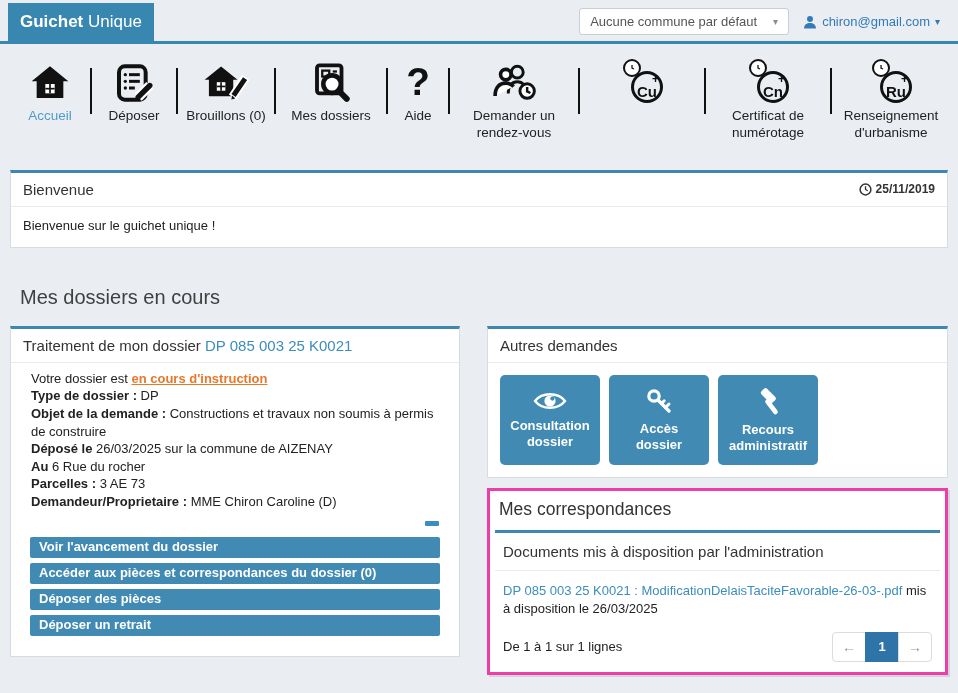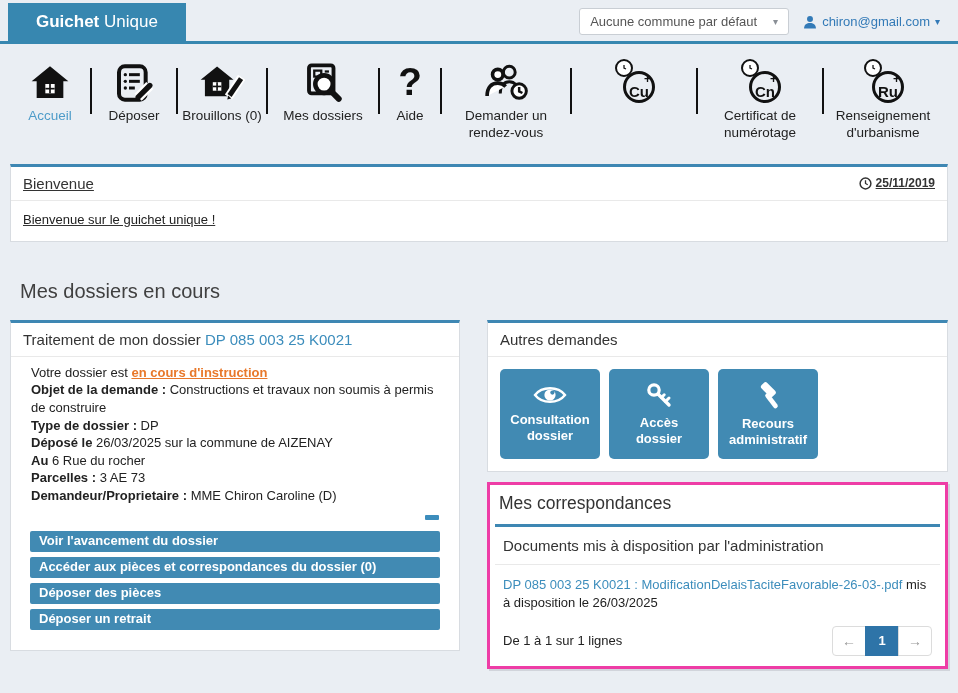--- a/index.html
+++ b/index.html
@@ -8,21 +8,21 @@
     background: #eaeef3;
     font-family: "Liberation Sans", sans-serif;
     color: #333;
     position: relative;
     overflow: hidden;
   }
   
   .topbar { position: relative; height: 44px; width: 100%; }
   .brand-tab {
     position: absolute; left: 8px; top: 3px; height: 38px;
-    background: #3787b0; color: #fff; padding: 0 28px;
+    background: #3787b0; color: #fff; padding: 0 12px;
     line-height: 38px; font-size: 17px; cursor: pointer;
   }
   .brand-tab .bold { font-weight: bold; }
   .topbar-line { position: absolute; left: 0; bottom: 0; width: 100%; height: 3px; background: #3787b0; }
   .topbar-right { position: absolute; right: 18px; top: 8px; display: flex; align-items: center; gap: 14px; }
   .commune-select {
     background: #fff; border: 1px solid #c9ced4; border-radius: 3px;
     padding: 5px 10px; font-size: 13px; color: #555;
     display: flex; align-items: center; gap: 16px; cursor: pointer;
   }
@@ -33,21 +33,21 @@
   
   .nav { display: flex; align-items: flex-start; margin: 12px 0 0 10px; }
   .nav-item {
     display: flex; flex-direction: column; align-items: center;
     text-align: center; font-size: 13.5px; color: #222; cursor: pointer;
     line-height: 1.25;
   }
   .nav-item .icon-box { height: 52px; display: flex; align-items: flex-end; justify-content: center; padding-bottom: 5px; }
   .nav-item.active .nav-label { color: #4e9cc9; }
   .nav-sep { width: 2px; height: 46px; background: #111; margin-top: 12px; align-self: flex-start; }
-  .w-accueil{width:80px}.w-deposer{width:84px}.w-brouillons{width:88px}.w-dossiers{width:110px}
+  .w-accueil{width:80px}.w-deposer{width:84px}.w-brouillons{width:96px}.w-dossiers{width:110px}
   .w-aide{width:60px}.w-rdv{width:128px}.w-cu{width:124px}.w-cn{width:124px}.w-ru{width:118px}
 
   
   .cert-icon { position: relative; width: 42px; height: 46px; display: inline-block; }
   .cert-letters {
     position: absolute; right: 0; bottom: 0; width: 32px; height: 32px;
     border: 3px solid #111; border-radius: 16px; background: transparent;
     font-weight: bold; font-size: 15px; color: #111;
     display: flex; align-items: flex-end; justify-content: center;
     padding-bottom: 1px; line-height: 1;
@@ -59,21 +59,21 @@
     display: flex; align-items: center; justify-content: center;
   }
 
   
   .content { padding: 0 10px; }
   .panel { background: #fff; border: 1px solid #d8dce1; border-top: 3px solid #3e87b3; }
   .panel-title {
     padding: 8px 12px; font-size: 15px; color: #333;
     border-bottom: 1px solid #e9e9e9; display: flex; justify-content: space-between; align-items: center;
   }
-  .welcome-panel { margin-top: 22px; text-decoration: underline; }
+  .welcome-panel { margin-top: 28px; }
   .welcome-body { padding: 11px 12px 14px; font-size: 13px; color: #222; }
   .panel-date { font-size: 12px; font-weight: bold; color: #333; display: flex; align-items: center; gap: 4px; }
 
   .section-heading { font-size: 20px; color: #404040; margin: 38px 0 17px 10px; font-weight: normal; }
 
   .main-row { display: flex; gap: 27px; padding: 0 10px; align-items: flex-start; }
   .col-left { width: 450px; flex: 0 0 450px; }
   .col-right { flex: 1; }
 
   .dossier-link, .doc-link { color: #3c8dbc; text-decoration: none; cursor: pointer; }
@@ -305,22 +305,22 @@
     <div class="panel">
       <div class="panel-title" style="display:block;">
         <span>Traitement de mon dossier</span>
         <a class="dossier-link">DP 085 003 25 K0021</a>
       </div>
       <div class="dossier-body">
         <div>
           <span>Votre dossier est</span>
           <a class="status-link">en cours d'instruction</a>
         </div>
+        <div><b>Type de dossier :</b> <span>DP</span></div>
         <div><b>Objet de la demande :</b> <span>Constructions et travaux non soumis à permis de construire</span></div>
-        <div><b>Type de dossier :</b> <span>DP</span></div>
         <div><b>Déposé le</b> <span>26/03/2025 sur la commune de AIZENAY</span></div>
         <div><b>Au</b> <span>6 Rue du rocher</span></div>
         <div><b>Parcelles :</b> <span>3 AE 73</span></div>
         <div><b>Demandeur/Proprietaire :</b> <span>MME Chiron Caroline (D)</span></div>
         <div class="collapse-row"><span class="collapse-icon"></span></div>
       </div>
       <div class="dossier-actions">
         <a class="action-bar">Voir l'avancement du dossier</a>
         <a class="action-bar">Accéder aux pièces et correspondances du dossier (0)</a>
         <a class="action-bar">Déposer des pièces</a>

